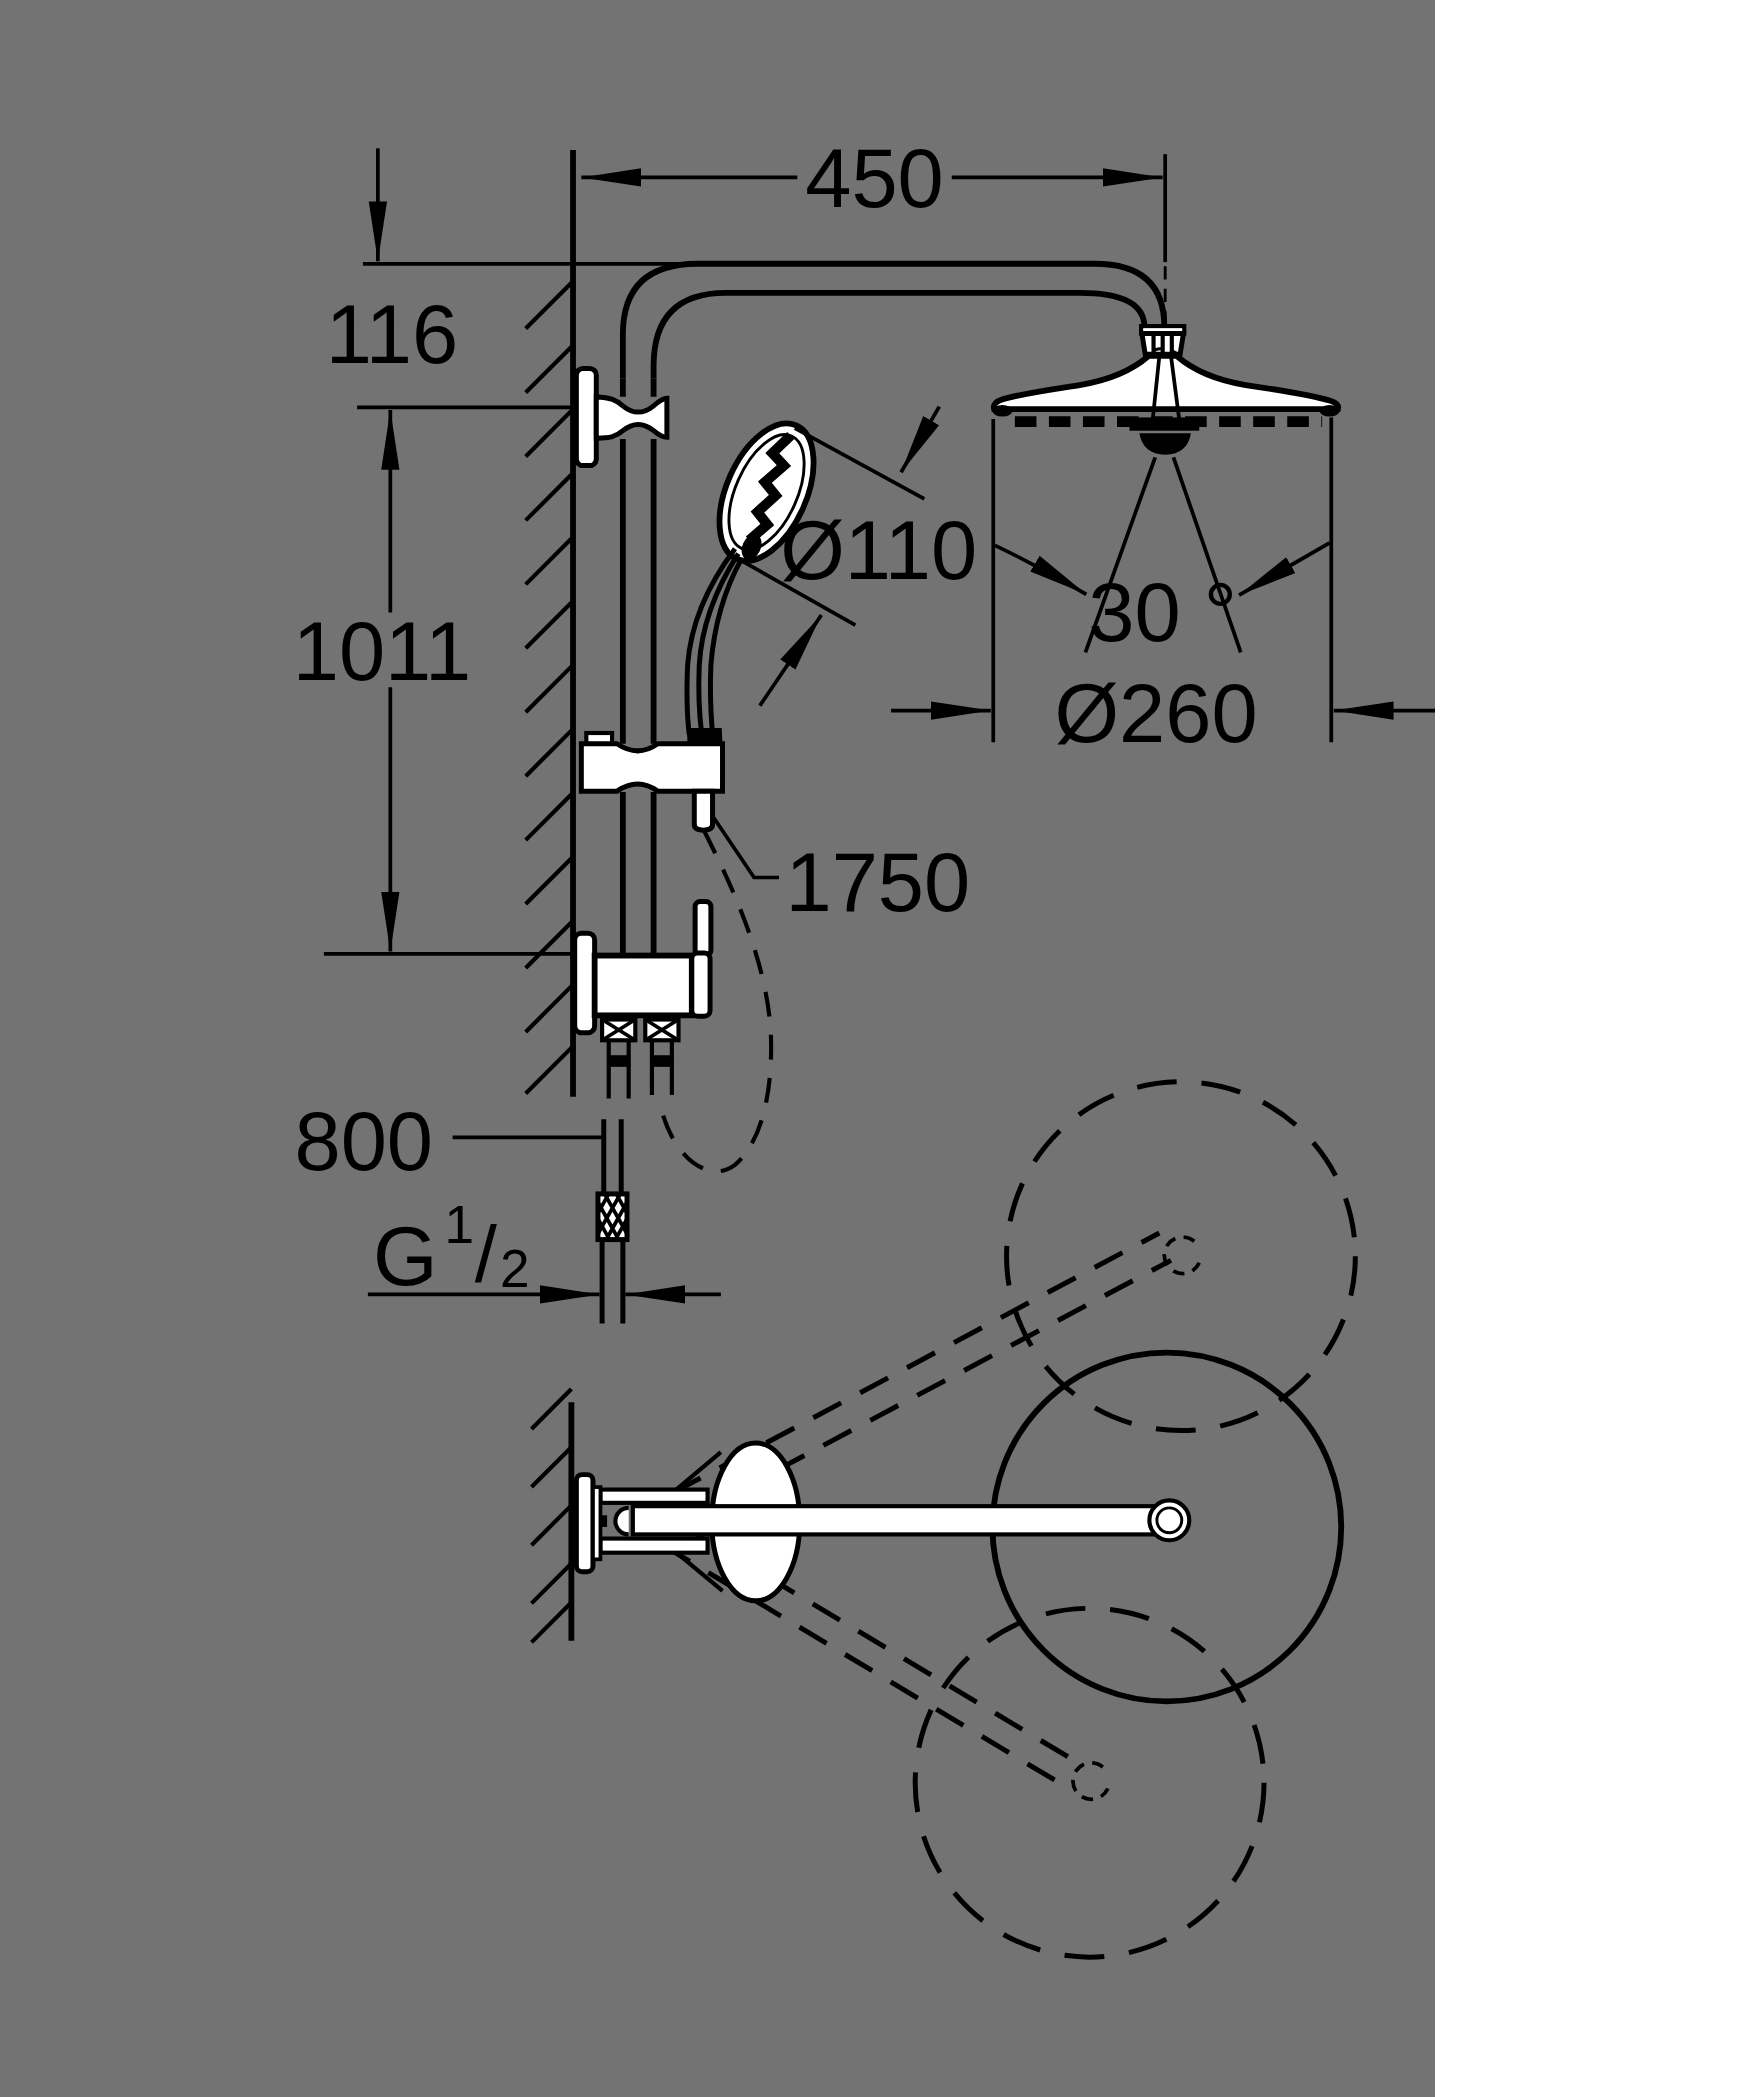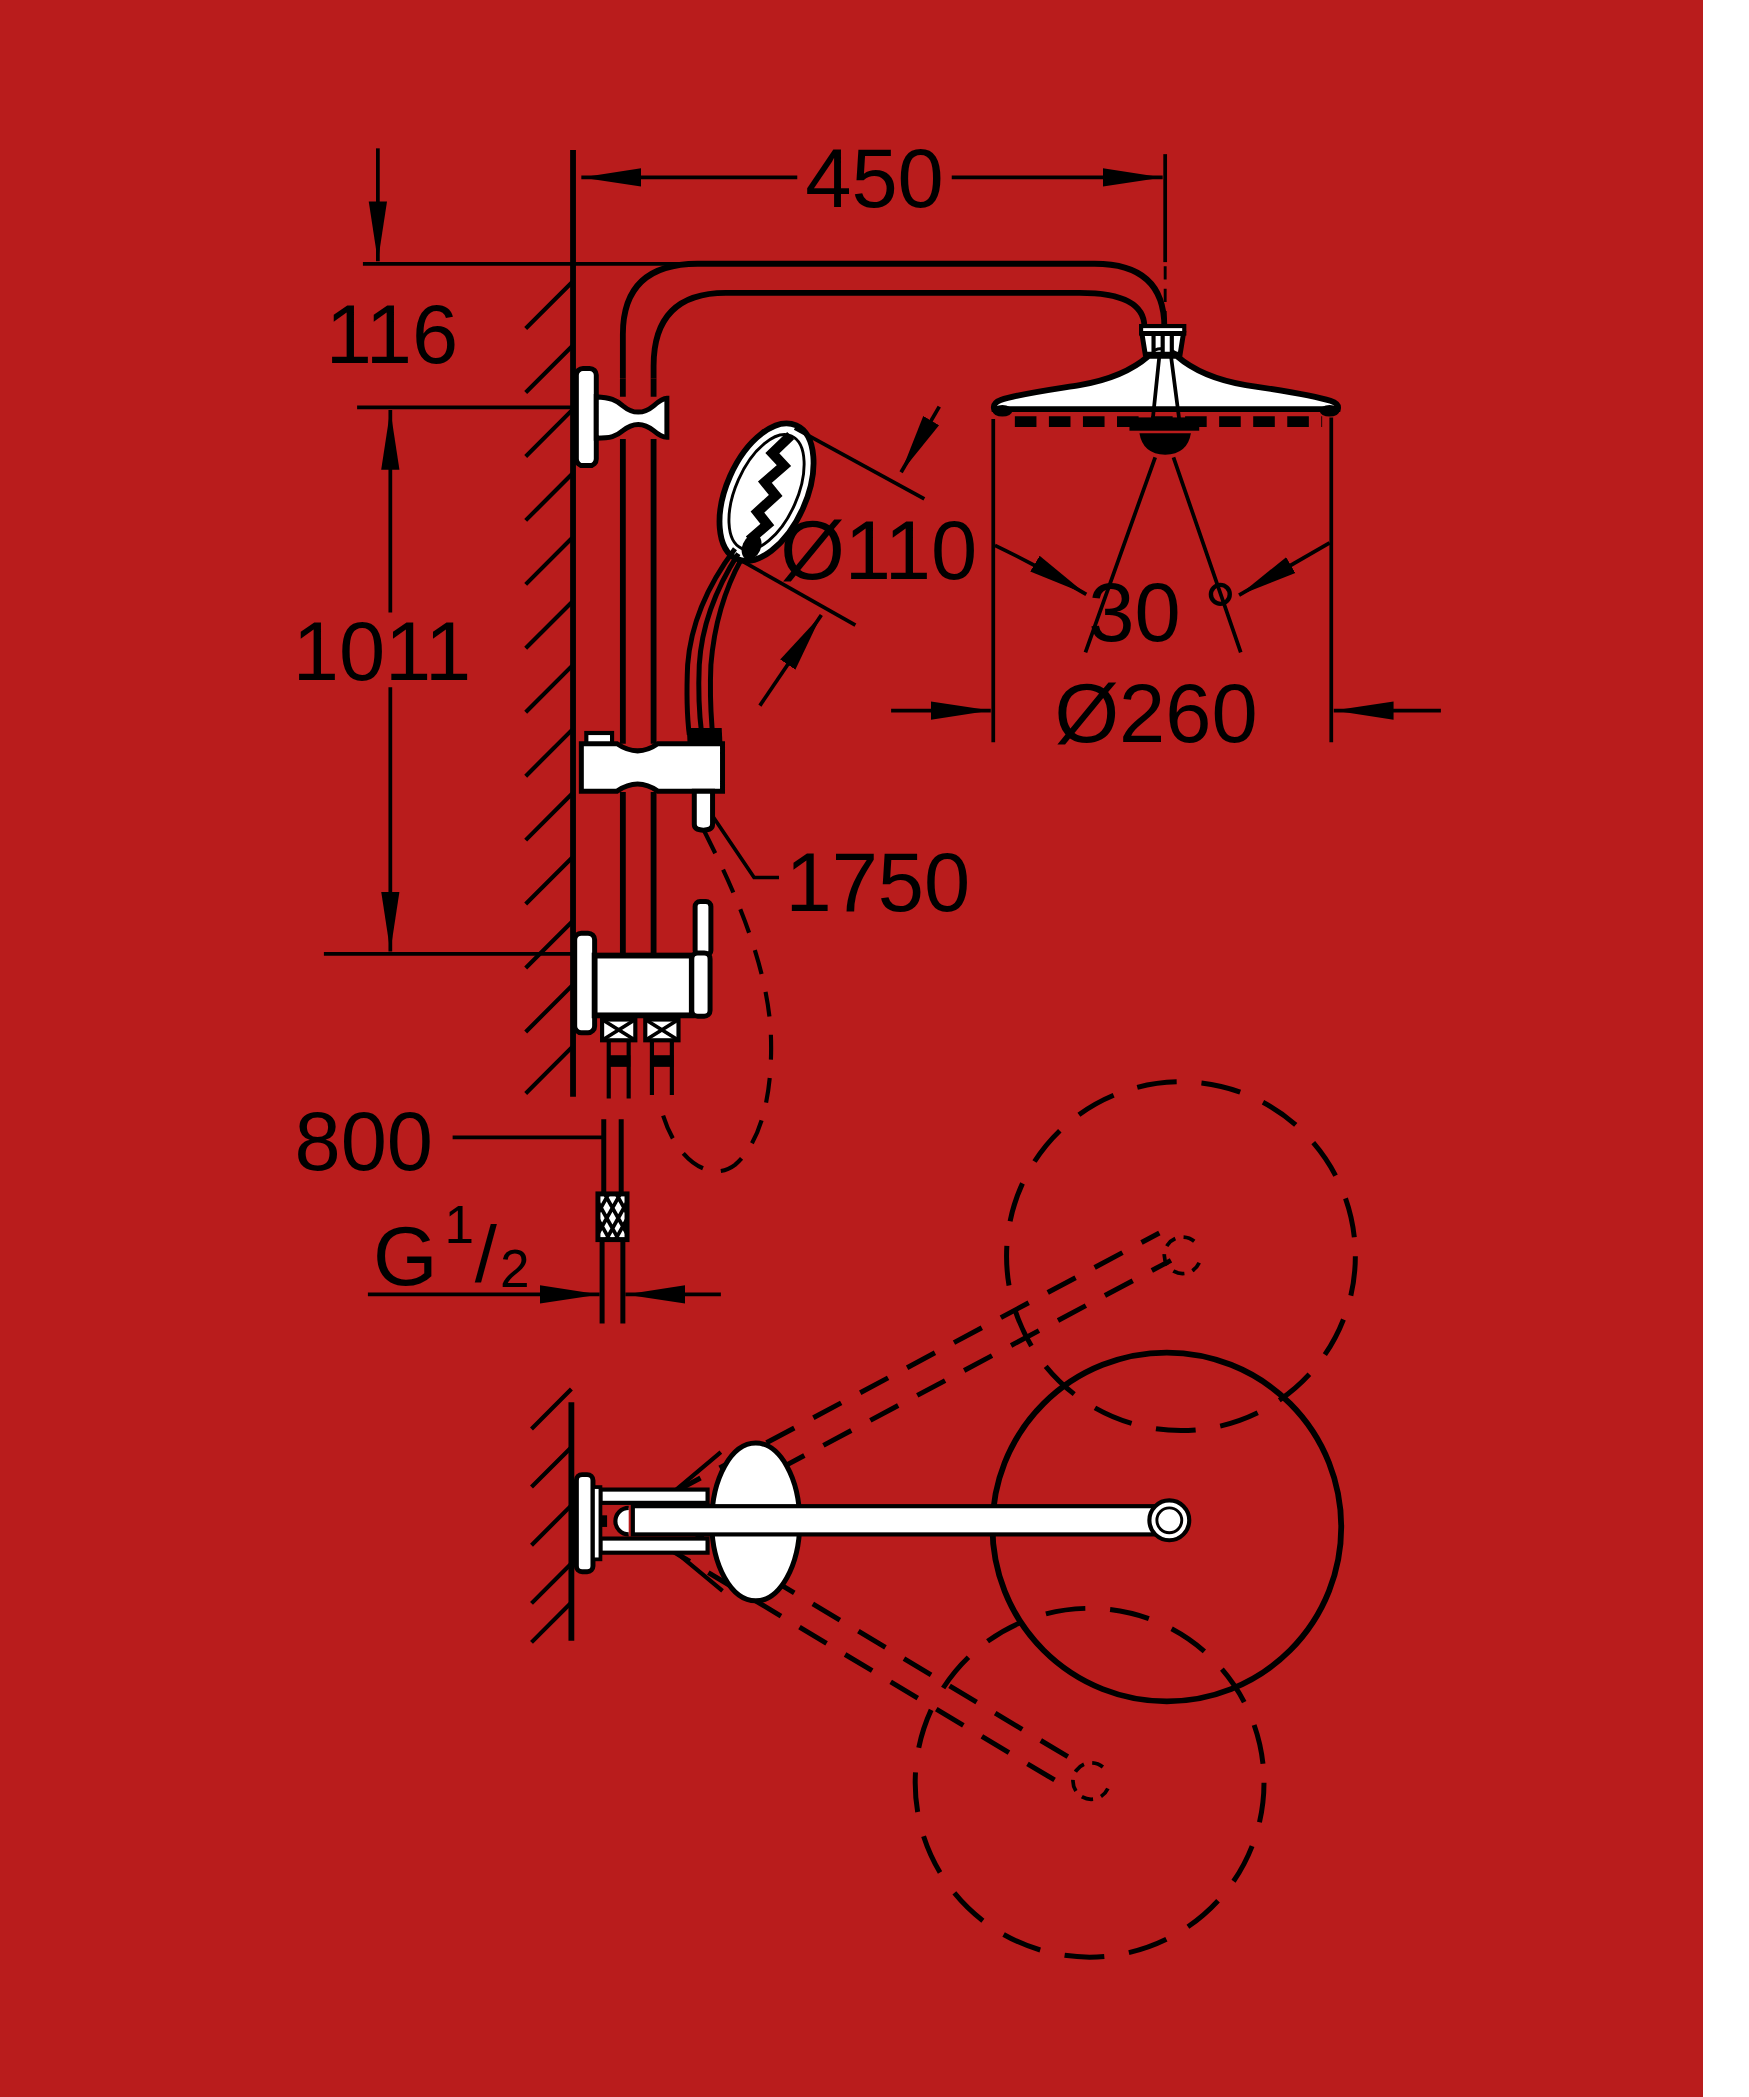--- a/index.html
+++ b/index.html
@@ -1,16 +1,16 @@
 <!DOCTYPE html>
 <html style="font-size:13.3px"><head>
 <meta charset="utf-8">
 <style>
   html,body{margin:0;padding:0;background:#ffffff;}
-  .stage{position:relative;width:1703px;height:2098px;background:#b91c1c;overflow:hidden;}
+  .stage{position:relative;width:1435px;height:2098px;background:#737373;overflow:hidden;}
   svg{display:block;}
   .ln{stroke:#000;fill:none;}
   .w7{stroke-width:7;} .w6{stroke-width:6;} .w5{stroke-width:5;} .w4{stroke-width:4.5;} .w3{stroke-width:3.5;}
   .fillw{fill:#fff;stroke:#000;}
   .fillb{fill:#000;stroke:none;}
   .dim-label{font-family:"Liberation Sans","DejaVu Sans",sans-serif;font-weight:400;fill:#000;}
   .f100{font-size:100px;} .f64{font-size:64px;} .f96{font-size:96px;}
   .mid{text-anchor:middle;}
 </style>
 </head>

